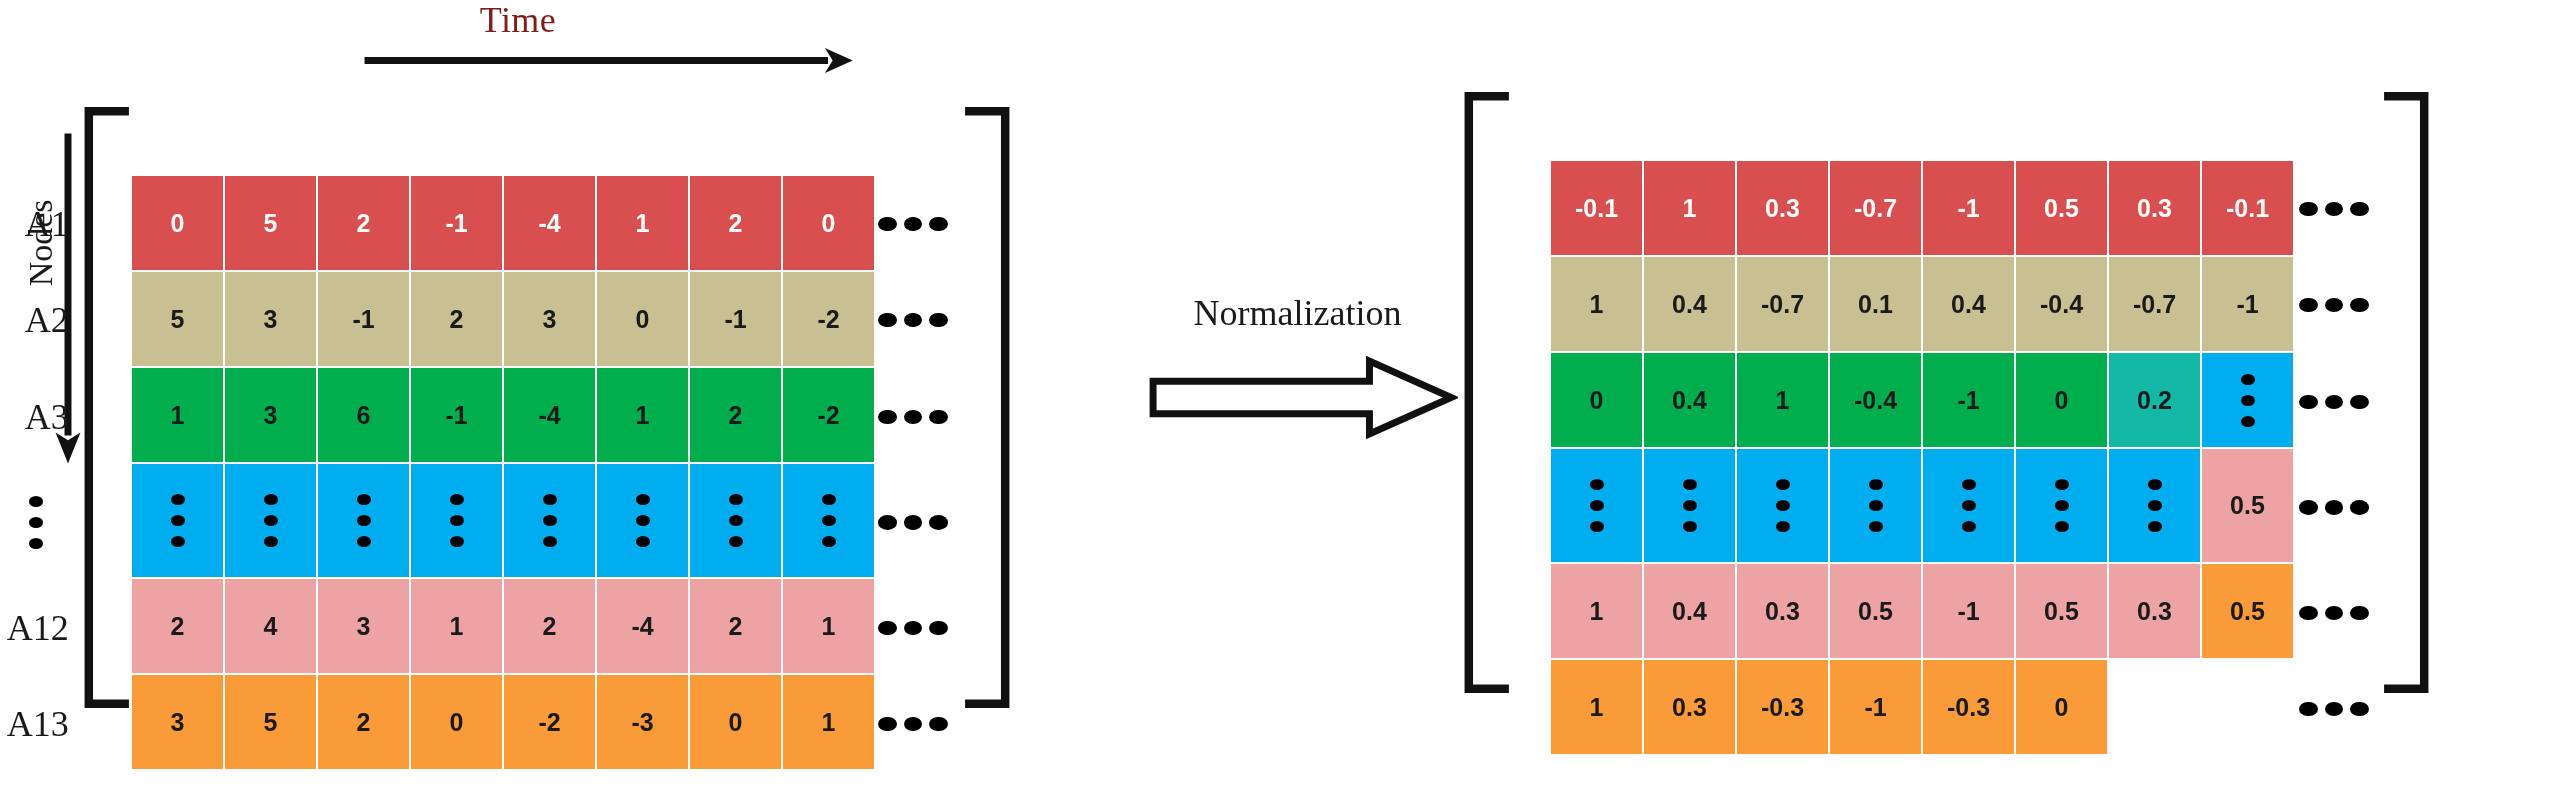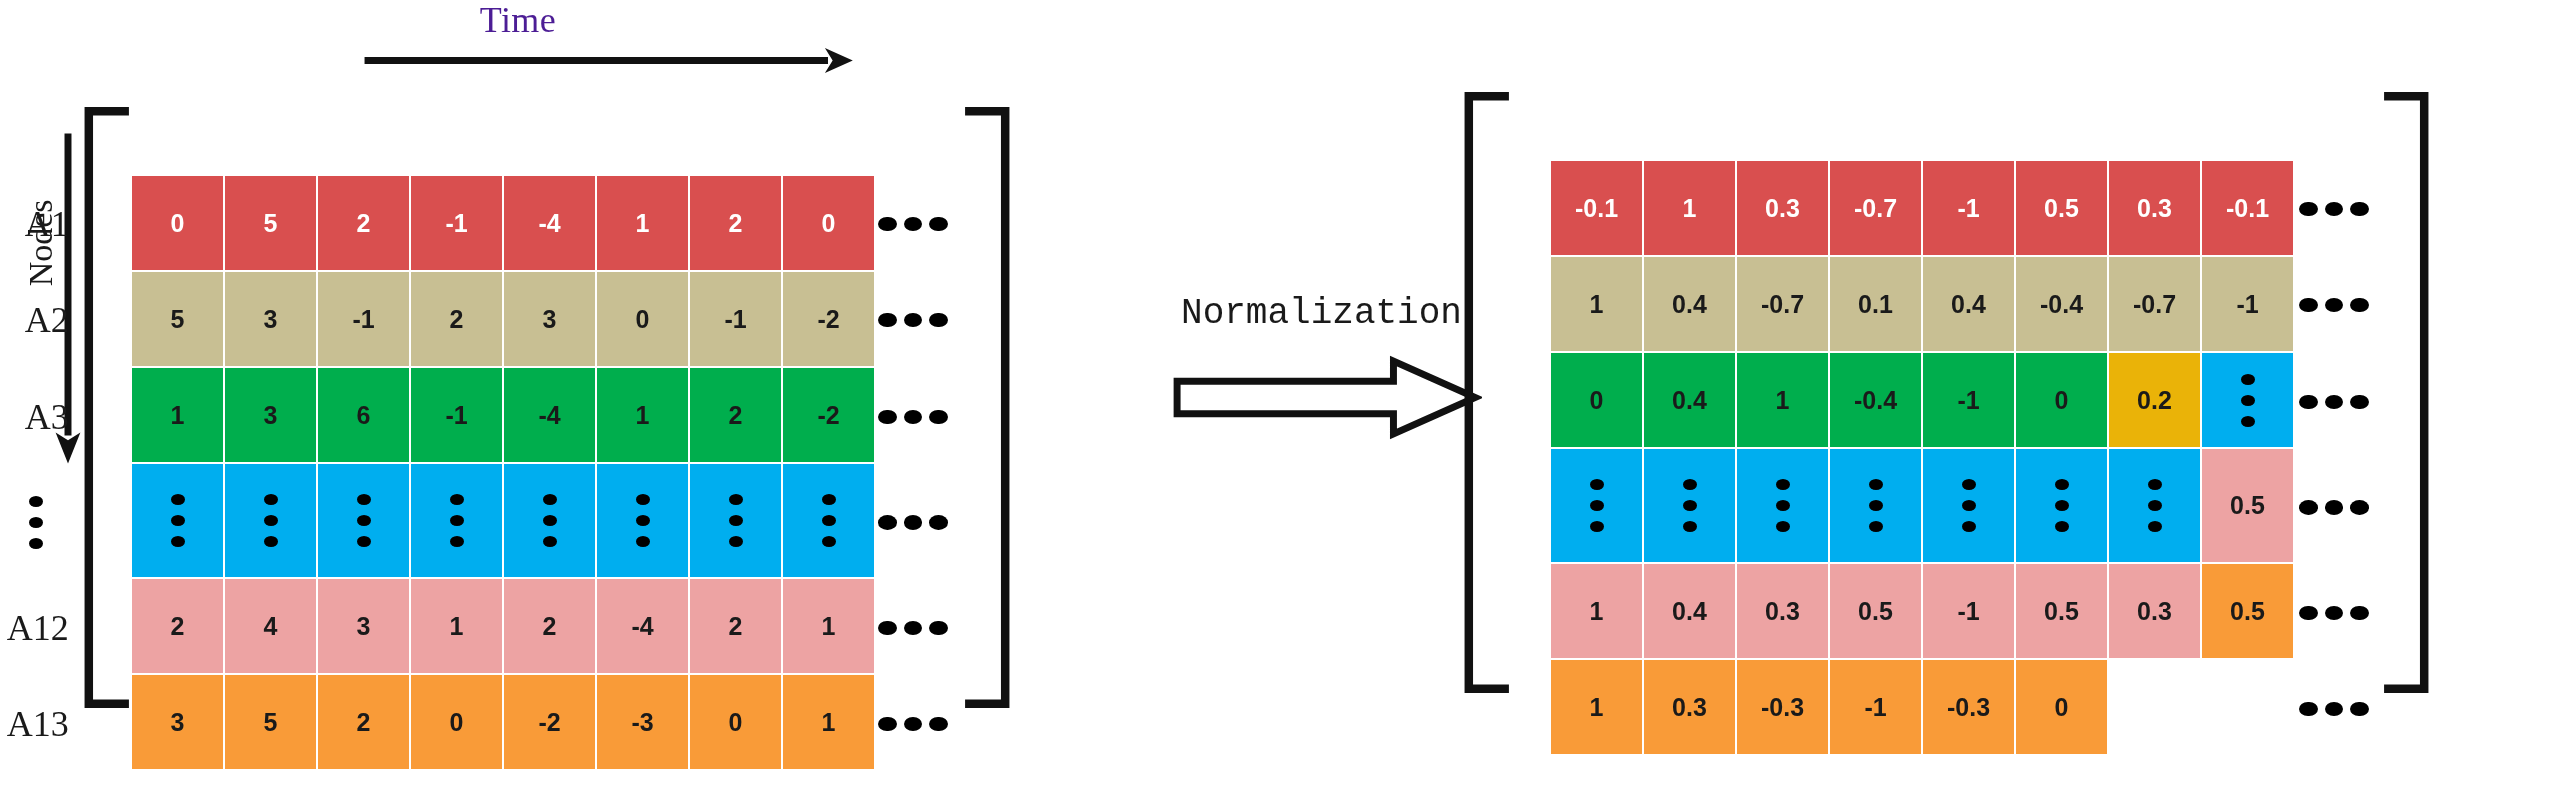--- a/index.html
+++ b/index.html
@@ -14,21 +14,21 @@
     position: relative;
     width: 2576px;
     height: 811px;
     background: #ffffff;
   }
 
   
   .time-group { position: absolute; left: 363px; top: 1.6px; width: 496px; height: 85px; }
   .time-label {
     position: absolute; left: 0; top: 0; width: 310px;
-    text-align: center; font-size: 36px; color: #4c1d95;
+    text-align: center; font-size: 36px; color: #7f1d1d;
     letter-spacing: 0.4px; line-height: 1.05;
   }
   .time-arrow { position: absolute; left: 0; top: 43px; width: 496px; height: 31px; }
 
   
   .nodes-group { position: absolute; left: 0px; top: 132px; width: 85px; height: 333px; }
   .nodes-label {
     position: absolute; left: -33px; top: 93px; width: 147px;
     transform: rotate(-90deg);
     text-align: center; font-size: 34px; color: #1a1a1a;
@@ -64,21 +64,21 @@
   .cell.dots { gap: 0; flex-direction: column; }
   .dotcol { display: flex; flex-direction: column; align-items: center; justify-content: center; gap: 10px; }
   .dot { width: 14px; height: 11px; border-radius: 50%; background: #000000; }
 
   
   .ell-col { position: absolute; }
   .ell-row { display: flex; align-items: center; justify-content: flex-start; gap: 7px; }
   .ell-dot { width: 18.6px; height: 14.7px; border-radius: 50%; background: #000; }
 
   
-  .norm-group { position: absolute; left: 1155px; top: 295px; width: 333px; height: 171px; font-family: Liberation Mono, monospace; }
+  .norm-group { position: absolute; left: 1131px; top: 295px; width: 333px; height: 171px; }
   .norm-label {
     position: absolute; left: 0; top: 0; width: 333px;
     text-align: center; font-size: 36px; color: #1a1a1a; line-height: 1.05;
   }
   .norm-arrow { position: absolute; left: 17px; top: 60px; width: 310px; height: 85px; }
 </style>
 </head>
 <body>
 
 <div id="stage">
@@ -297,21 +297,21 @@
         <div class="cell" style="background: rgb(200, 191, 147);">0.4</div>
         <div class="cell" style="background: rgb(200, 191, 147);">-0.4</div>
         <div class="cell" style="background: rgb(200, 191, 147);">-0.7</div>
         <div class="cell" style="background: rgb(200, 191, 147);">-1</div>
         <div class="cell" style="background: rgb(0, 174, 77);">0</div>
         <div class="cell" style="background: rgb(0, 174, 77);">0.4</div>
         <div class="cell" style="background: rgb(0, 174, 77);">1</div>
         <div class="cell" style="background: rgb(0, 174, 77);">-0.4</div>
         <div class="cell" style="background: rgb(0, 174, 77);">-1</div>
         <div class="cell" style="background: rgb(0, 174, 77);">0</div>
-        <div class="cell" style="background: #eab308;">0.2</div>
+        <div class="cell" style="background: #14b8a6;">0.2</div>
         <div class="cell dots" style="background: rgb(0, 174, 239);">
           <span class="dotcol">
             <span class="dot"></span>
             <span class="dot"></span>
             <span class="dot"></span>
           </span>
         </div>
         <div class="cell dots" style="background: rgb(0, 174, 239);">
           <span class="dotcol">
             <span class="dot"></span>

